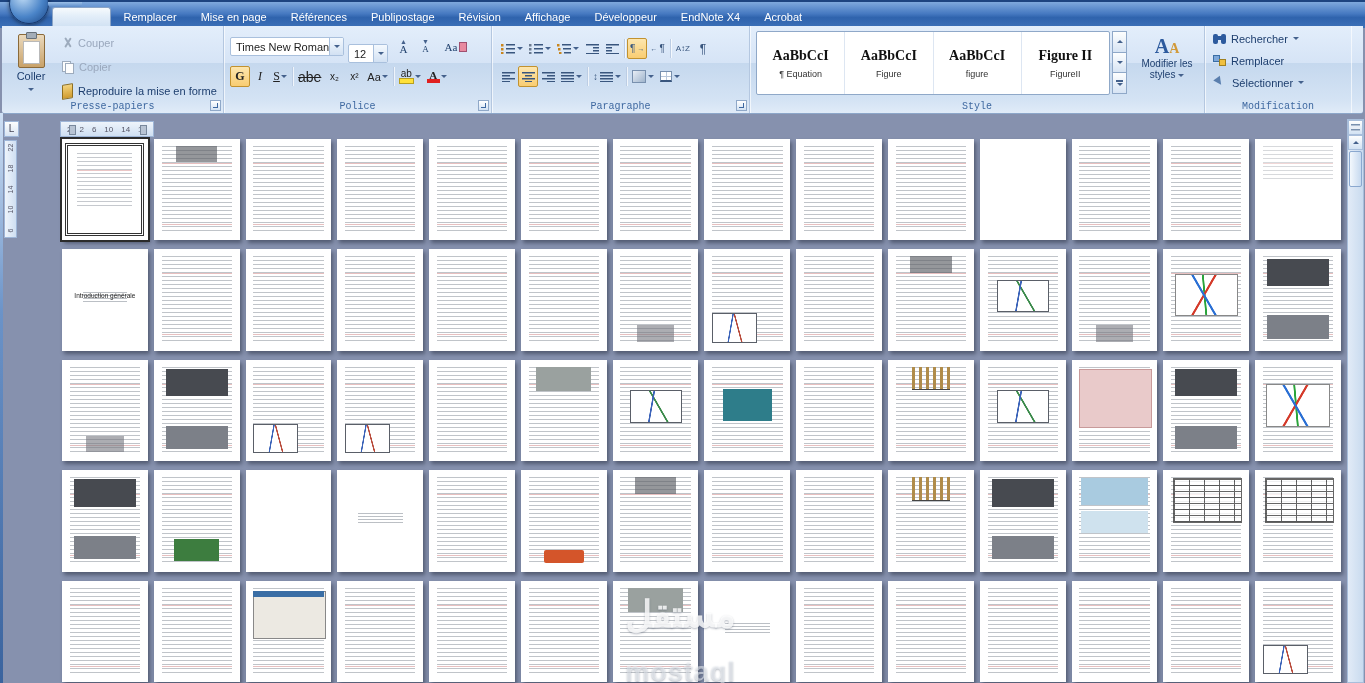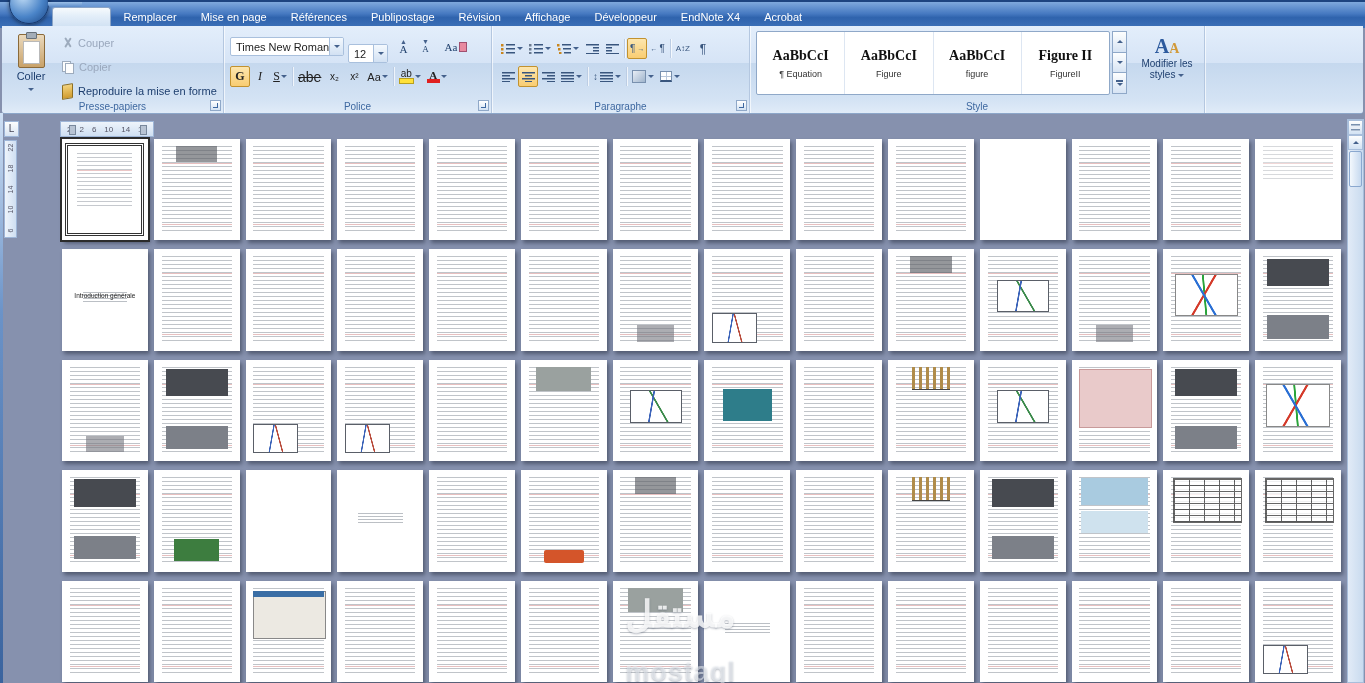--- a/index.html
+++ b/index.html
@@ -19,21 +19,21 @@
   .tab.active{background:linear-gradient(#f7fafd,#e3eef9 40%,#cfe0f2);color:#15428b;
     border:1px solid #8ba4c6;border-bottom:none;padding:20px 11px 0 11px;}
 
   
   .ribbon{position:absolute;left:2px;right:2px;top:26px;height:87px;display:flex;
     background:linear-gradient(#e3eefb 0%,#d6e4f6 42%,#c5d8ee 43%,#d4e3f4 85%,#e0ebf8 100%);
     border-bottom:1px solid #8ca6c9;border-radius:0 0 3px 3px;}
   .group{position:relative;height:100%;box-sizing:border-box;
     border-right:1px solid #b4c7e0;box-shadow:1px 0 0 rgba(255,255,255,.65);}
   .glabel{position:absolute;left:0;right:0;bottom:1px;text-align:center;
-    font-size:10px;color:#3e68a0;}
+    font-size:10px;color:#3e68a0;font-family:Liberation Mono, monospace;}
   .launch{position:absolute;right:2px;bottom:2px;width:11px;height:11px;box-sizing:border-box;
     border:1px solid #8fa8c8;background:linear-gradient(#ffffff,#d3e2f3);}
   .launch::after{content:"";position:absolute;left:2px;top:2px;width:4px;height:4px;
     border-right:1.5px solid #3e68a0;border-bottom:1.5px solid #3e68a0;}
   .caret{display:inline-block;width:0;height:0;border-left:3px solid transparent;
     border-right:3px solid transparent;border-top:3.5px solid #44618c;vertical-align:middle;}
   .sep{width:1px;align-self:stretch;background:#bccde4;margin:1px 2px;box-shadow:1px 0 0 rgba(255,255,255,.7);}
 
   
   .g-clip{width:222px;}
@@ -453,20 +453,37 @@
       </div>
       <div class="chstyles">
         <div class="i-aa">
           <span class="a1">A</span><span class="a2">A</span>
         </div>
         <div><span>Modifier les styles</span> <span class="caret"></span></div>
       </div>
       <div class="glabel">Style</div>
     </div>
 
+    <div class="group g-edit" style="border-right:none;">
+      <div class="erow">
+        <span class="i-bino"></span>
+        <span>Rechercher</span>
+          <span class="caret"></span>
+      </div>
+      <div class="erow">
+        <span class="i-repl"></span>
+        <span>Remplacer</span>
+      </div>
+      <div class="erow">
+        <span class="i-sel"></span>
+        <span>Sélectionner</span>
+          <span class="caret"></span>
+      </div>
+      <div class="glabel">Modification</div>
+    </div>
 
     <div style="flex:1;"></div>
   </div>
 
   <div class="edgeL"></div>
 
   <div class="tabsel"><span>L</span></div>
 
   <div class="hruler">
     <span>2</span>

